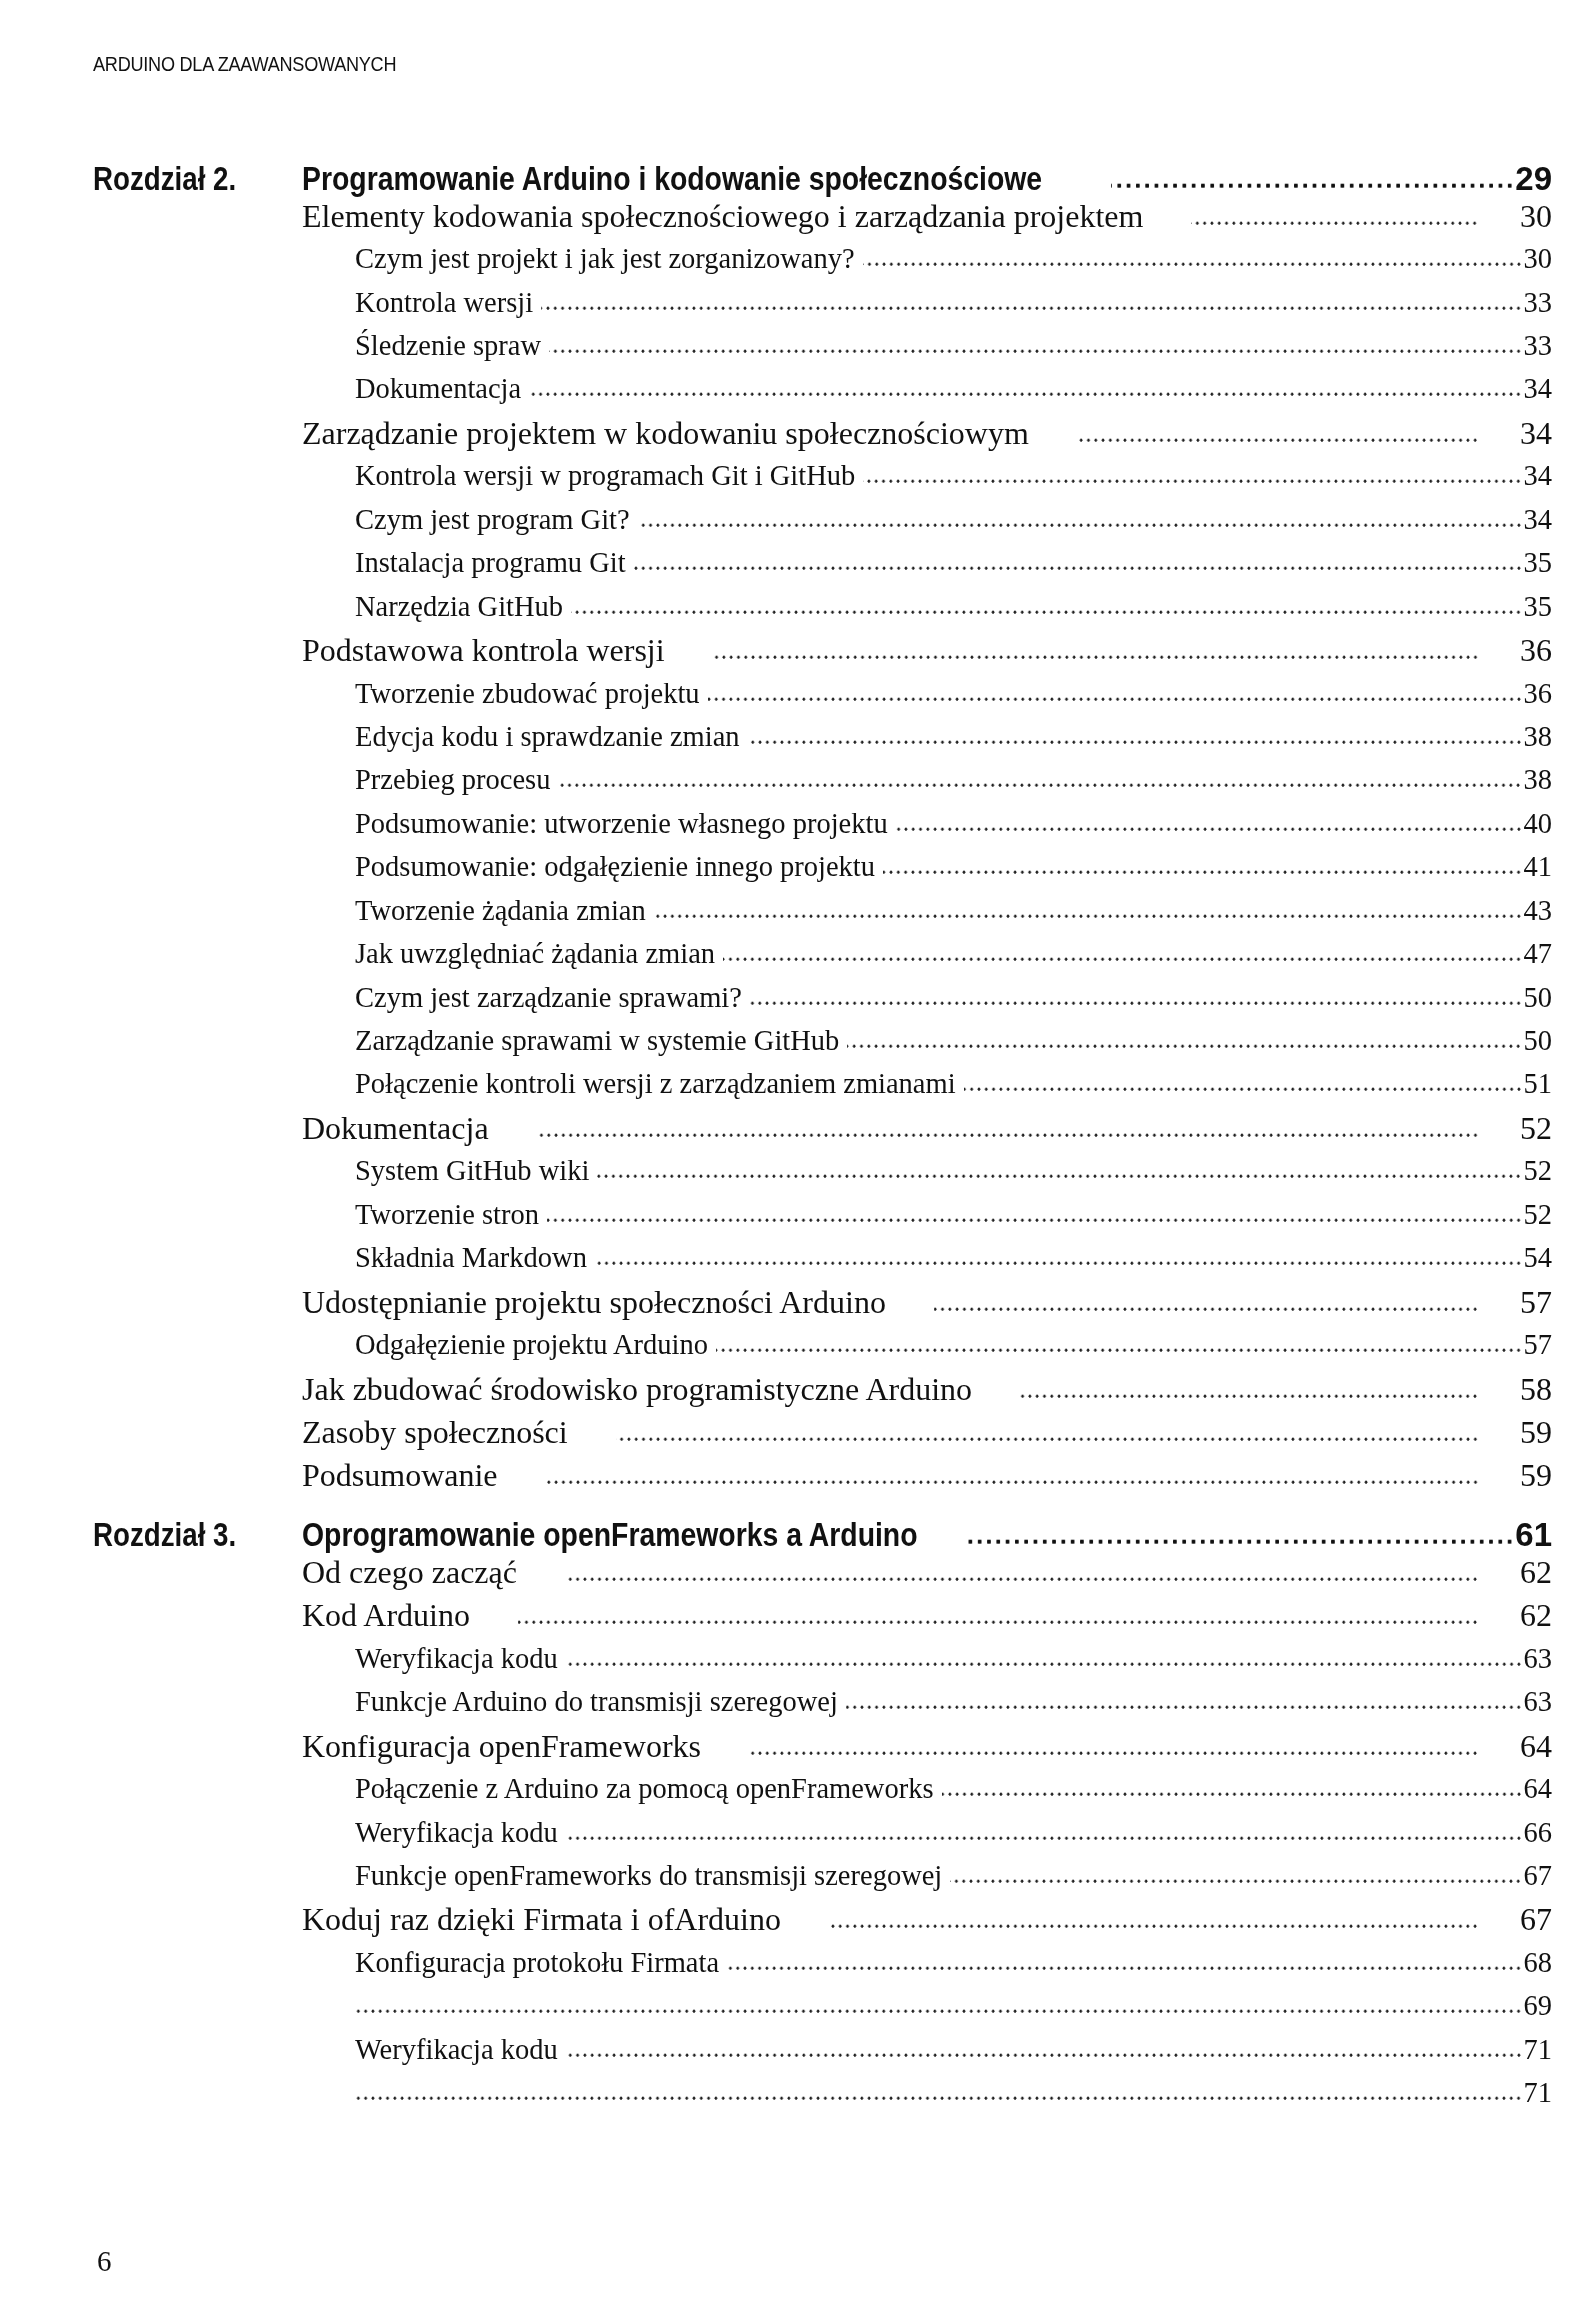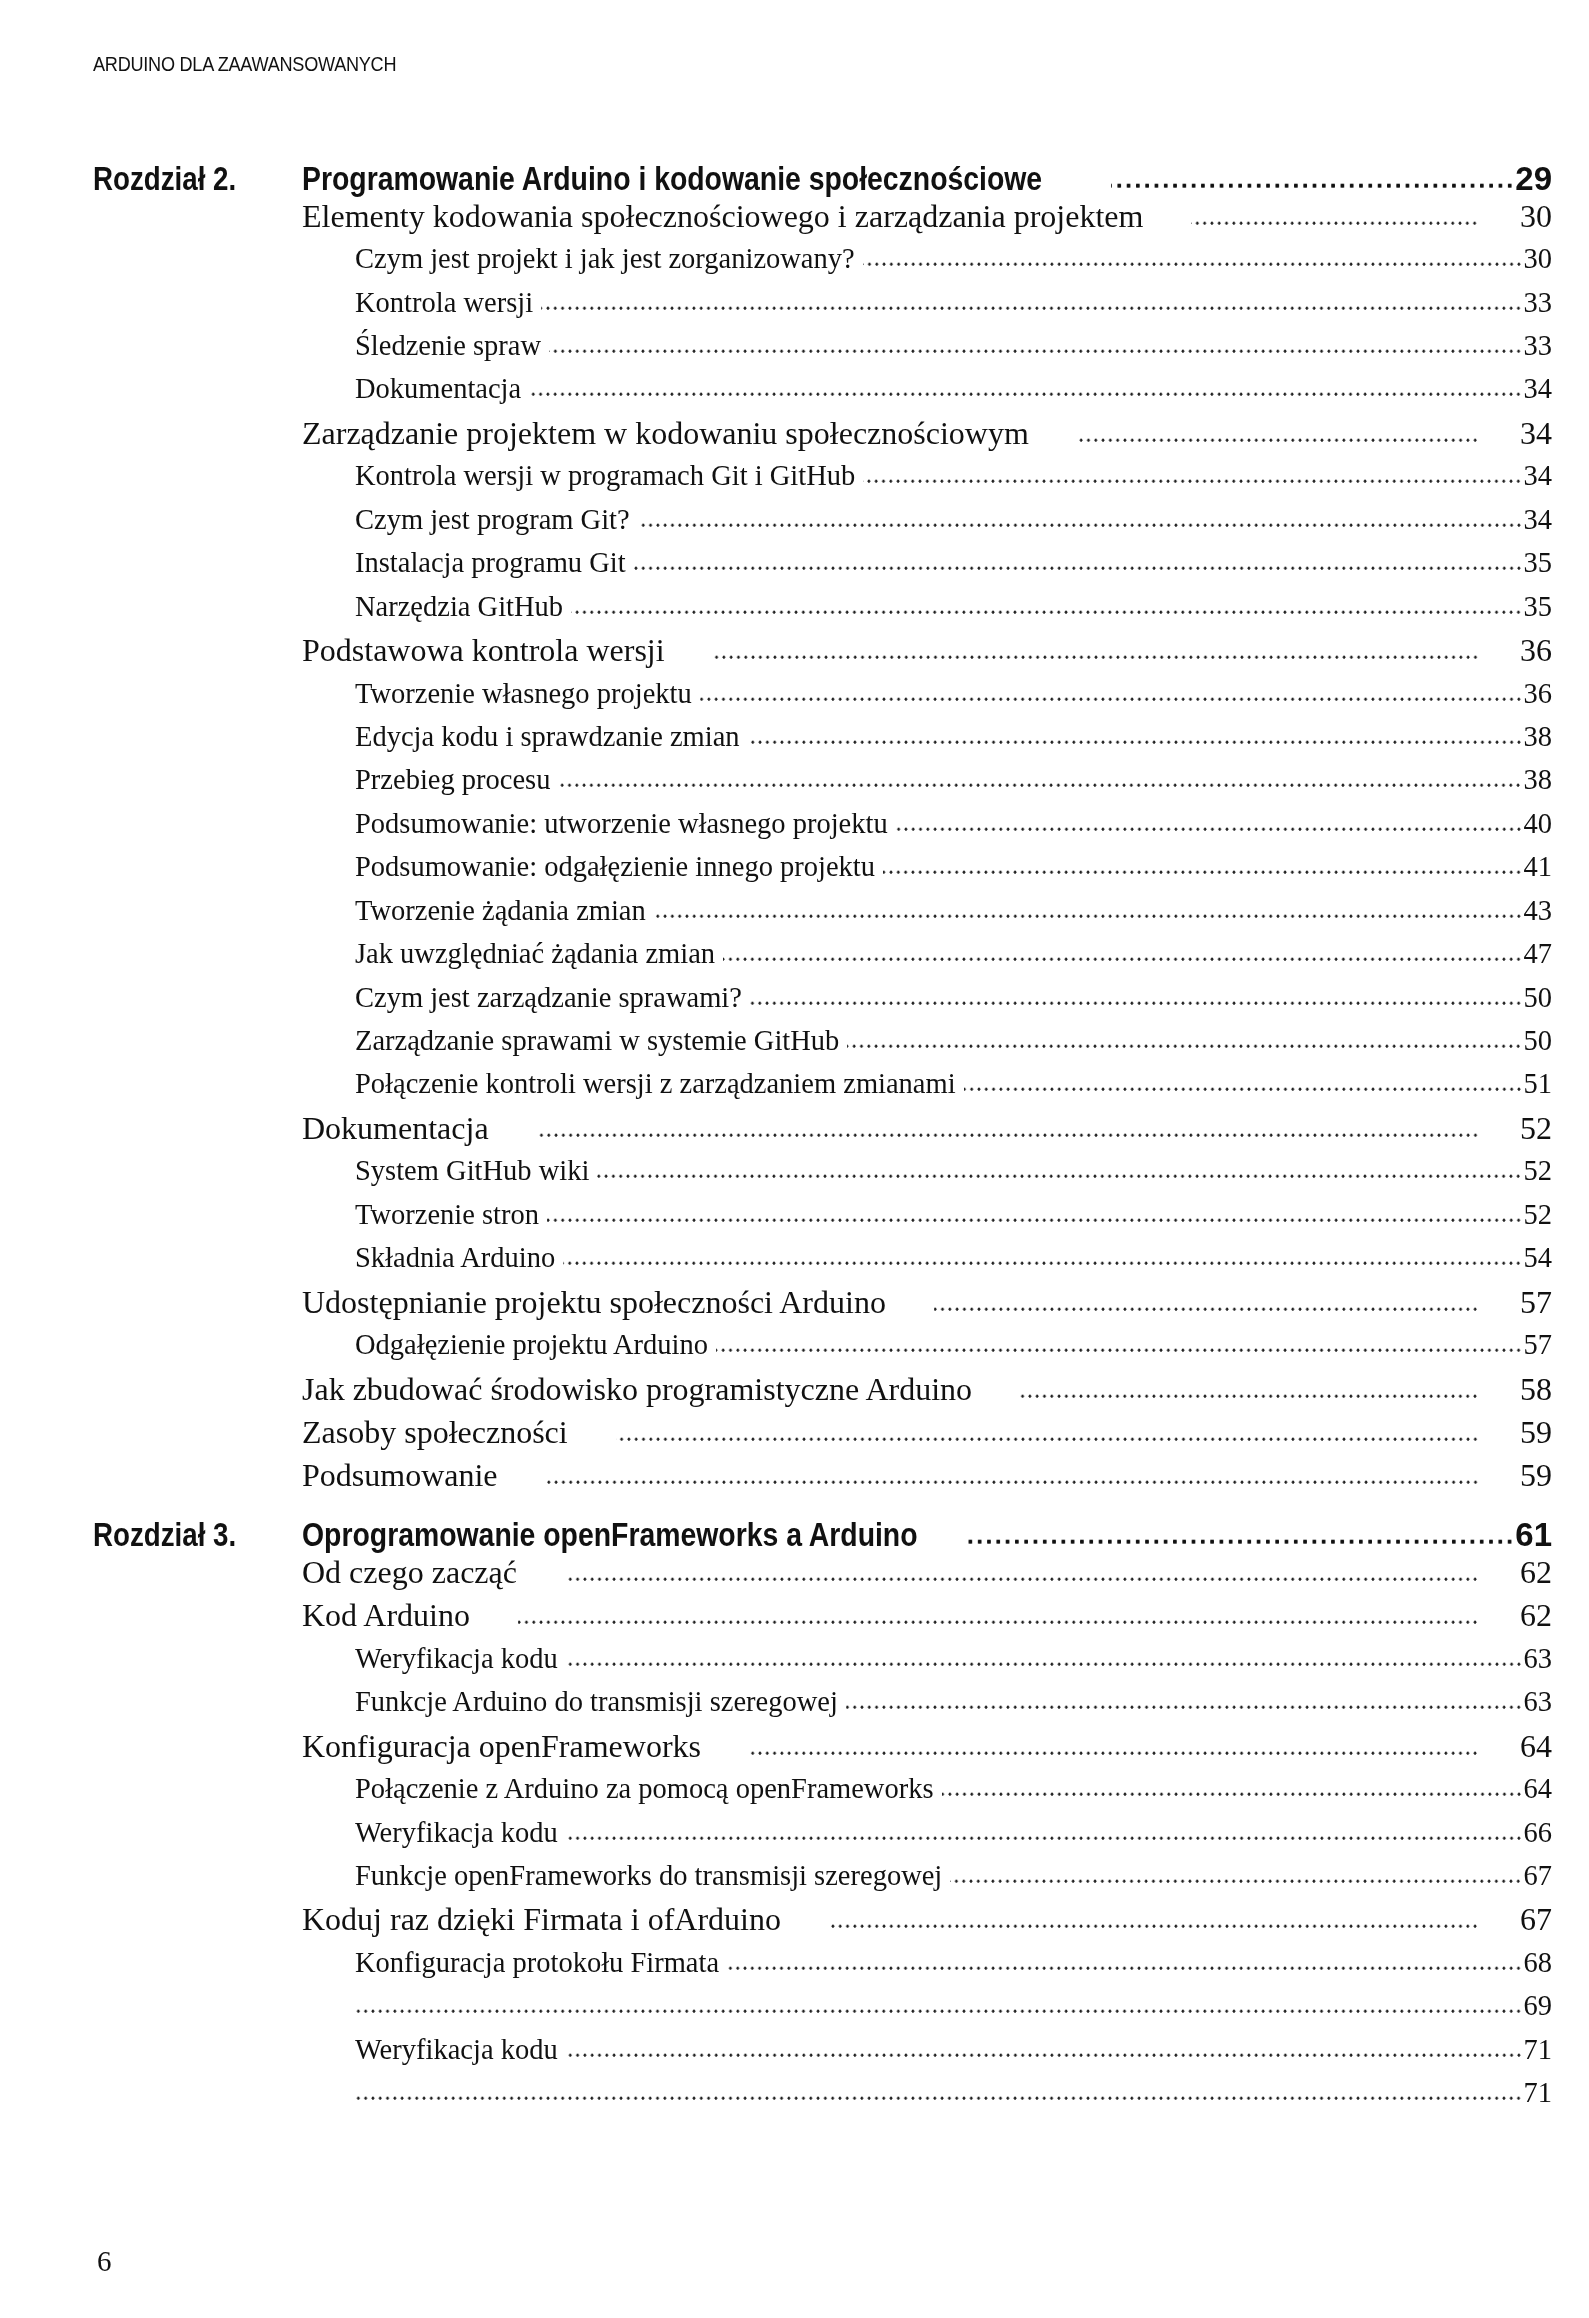--- a/index.html
+++ b/index.html
@@ -101,21 +101,21 @@
       <span class="title">Narzędzia GitHub</span>
       <span class="leader"></span>
       <span class="page">35</span>
     </div>
     <div class="row lvl1" style="top: 628px;">
       <span class="title">Podstawowa kontrola wersji</span>
       <span class="leader"></span>
       <span class="page">36</span>
     </div>
     <div class="row lvl2" style="top: 672px;">
-      <span class="title">Tworzenie własnego projektu</span>
+      <span class="title">Tworzenie zbudować projektu</span>
       <span class="leader"></span>
       <span class="page">36</span>
     </div>
     <div class="row lvl2" style="top: 715px;">
       <span class="title">Edycja kodu i sprawdzanie zmian</span>
       <span class="leader"></span>
       <span class="page">38</span>
     </div>
     <div class="row lvl2" style="top: 758px;">
       <span class="title">Przebieg procesu</span>
@@ -166,21 +166,21 @@
       <span class="title">System GitHub wiki</span>
       <span class="leader"></span>
       <span class="page">52</span>
     </div>
     <div class="row lvl2" style="top: 1193px;">
       <span class="title">Tworzenie stron</span>
       <span class="leader"></span>
       <span class="page">52</span>
     </div>
     <div class="row lvl2" style="top: 1236px;">
-      <span class="title">Składnia Arduino</span>
+      <span class="title">Składnia Markdown</span>
       <span class="leader"></span>
       <span class="page">54</span>
     </div>
     <div class="row lvl1" style="top: 1280px;">
       <span class="title">Udostępnianie projektu społeczności Arduino</span>
       <span class="leader"></span>
       <span class="page">57</span>
     </div>
     <div class="row lvl2" style="top: 1323px;">
       <span class="title">Odgałęzienie projektu Arduino</span>

